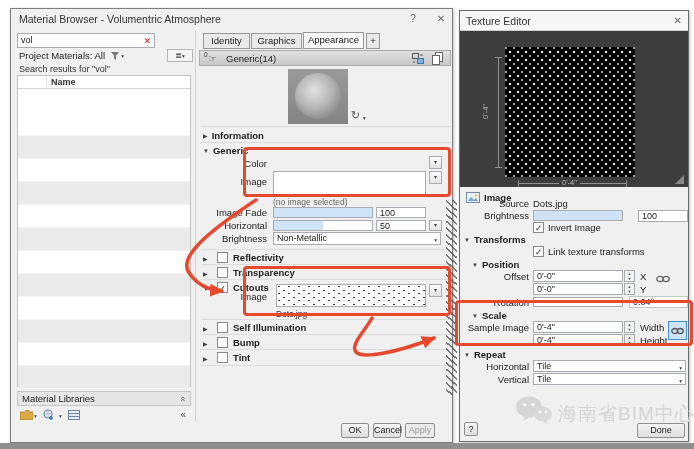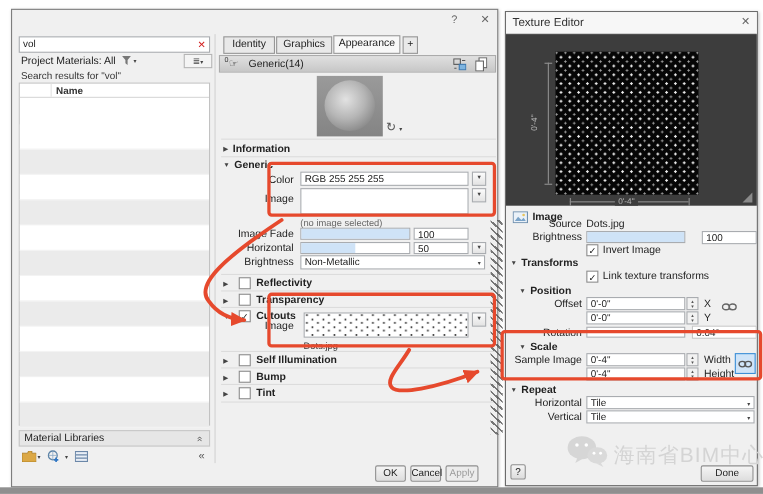--- a/index.html
+++ b/index.html
@@ -48,24 +48,25 @@
   .dimline{position:absolute;background:#8f8f8f;}
   .watermark-text{position:absolute;font-size:19px;color:#d4d4d4;letter-spacing:1px;white-space:nowrap;}
   svg{display:block;}
 </style>
 </head>
 <body>
 
 <div id="stage">
 
   <div class="dlg" style="left:10px;top:8px;width:443px;height:435px;">
+    <div class="ttl" style="left:8px;top:4px;">Material Browser - Volumentric Atmosphere</div>
     <div class="winbtn" style="left:394px;top:4px;width:16px;">?</div>
     <div class="winbtn" style="left:422px;top:4px;width:16px;">✕</div>
 
-    <div class="fld" style="left:6px;top:24px;width:174px;height:15px;line-height:13px;">
+    <div class="fld" style="left:6px;top:24px;width:138px;height:15px;line-height:13px;">
       <span>vol</span>
       <span style="position:absolute;right:3px;top:1px;color:#d21e1e;font-weight:bold;font-size:9px;">✕</span>
     </div>
 
     <div class="ll" style="left:8px;top:41px;">
       <span>Project Materials: All</span>
       <span style="display:inline-block;vertical-align:-1px;margin-left:3px;">
         <svg width="8" height="8">
             <path d="M0,0 H8 L5,3.5 V8 L3,6.5 V3.5 Z" fill="#777"></path>
           </svg>
@@ -164,21 +165,20 @@
     <span style="position:absolute;left:340px;top:100px;font-size:11px;color:#555;">↻</span>
     <span class="tri" style="position:absolute;left:352px;top:106px;font-size:5.5px;">▾</span>
 
     <div class="sep" style="left:190px;top:117px;width:250px;"></div>
     <div class="sec" style="left:192px;top:121px;"><span class="tri">▶</span><span>Information</span></div>
     <div class="sep" style="left:190px;top:133px;width:250px;"></div>
 
     <div class="sec" style="left:192px;top:136px;"><span class="tri">▼</span><span>Generic</span></div>
 
     <div class="rl" style="left:136px;top:149px;width:120px;">Color</div>
-    <div class="fld" style="left:262px;top:147px;width:153px;height:13px;">RGB 255 255 255</div>
     <div class="ddb" style="left:418px;top:147px;width:13px;height:13px;">▾</div>
 
     <div class="rl" style="left:136px;top:167px;width:120px;">Image</div>
     <div class="fld" style="left:262px;top:162px;width:153px;height:24px;"></div>
     <div class="ddb" style="left:418px;top:162px;width:13px;height:13px;">▾</div>
     <div class="ll" style="left:262px;top:188px;font-size:8.5px;color:#666;">(no image selected)</div>
 
     <div class="rl" style="left:136px;top:198px;width:120px;">Image Fade</div>
     <div class="track" style="left:262px;top:198px;width:100px;height:11px;">
         <div class="fill" style="width:100%;"></div>

